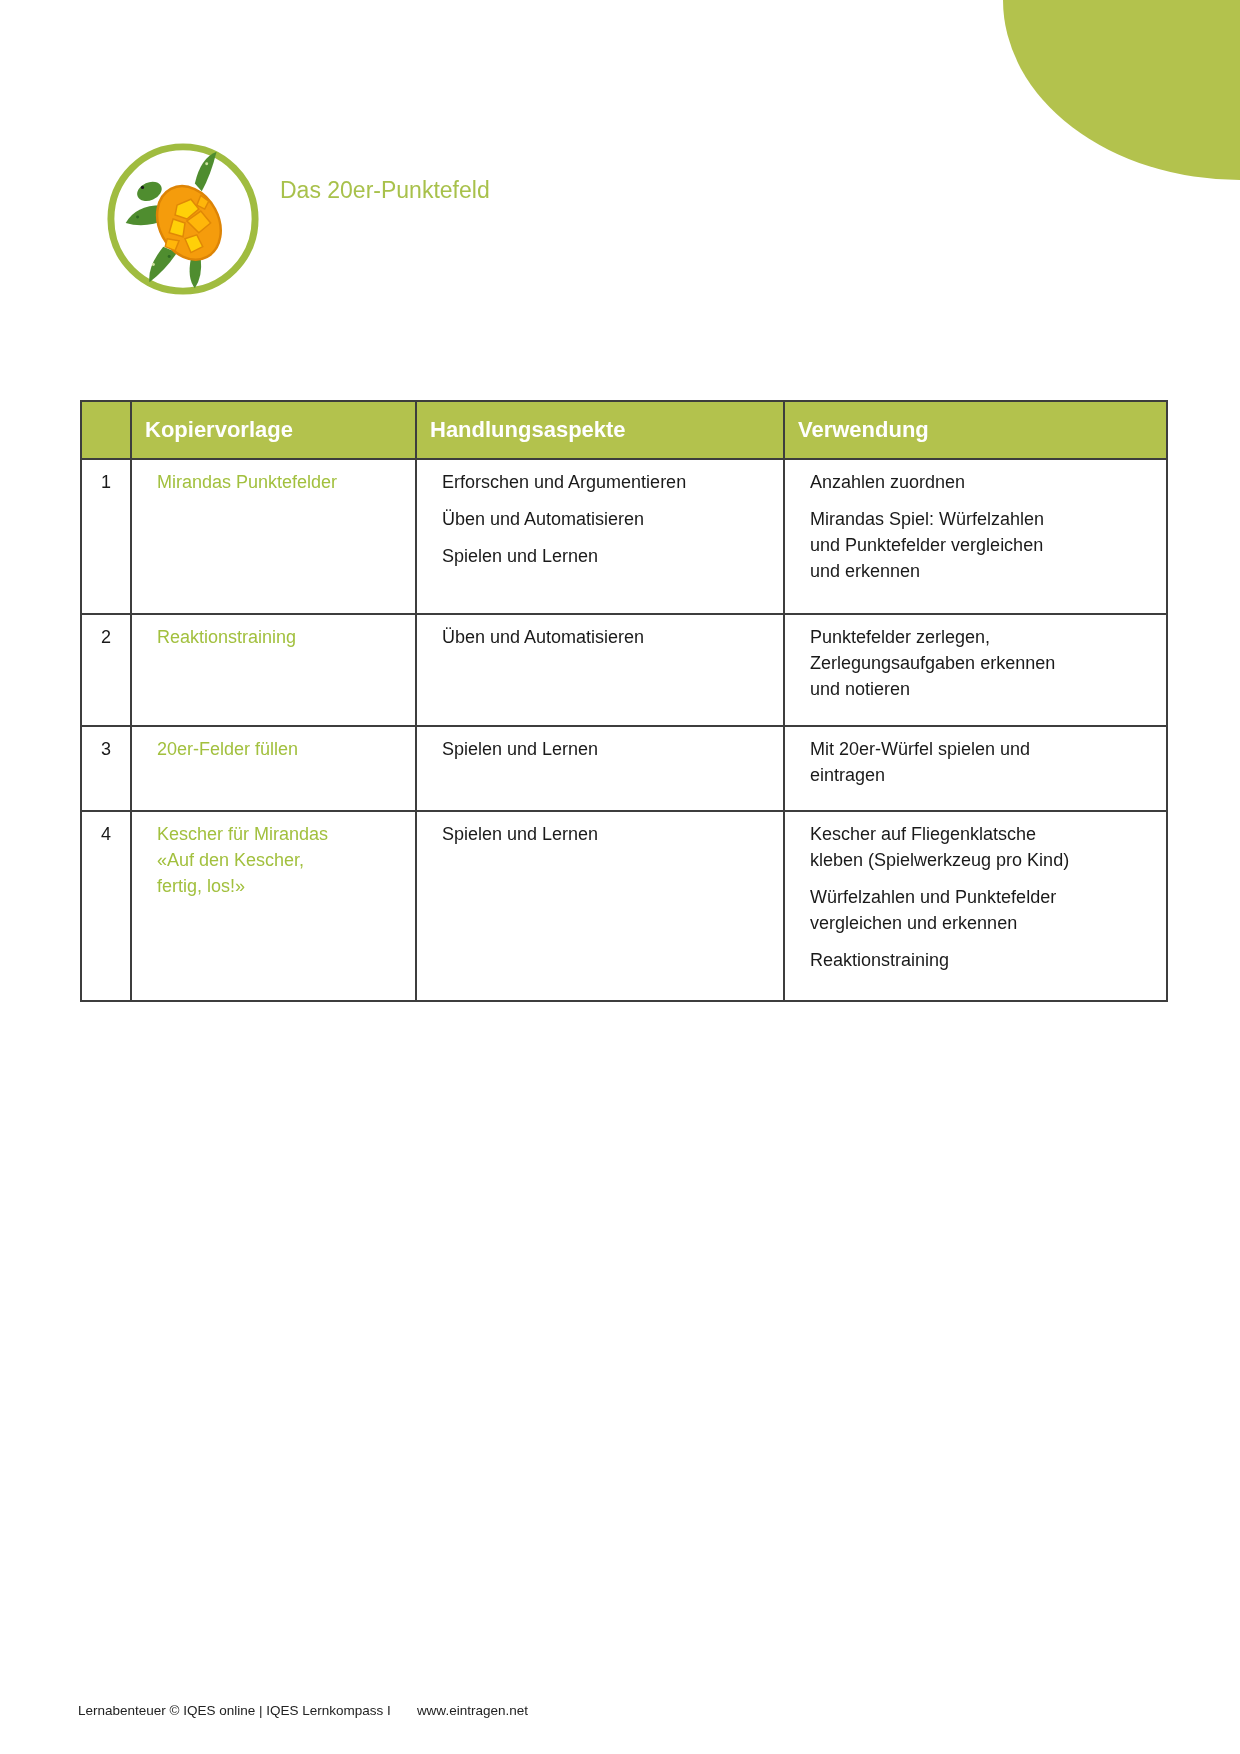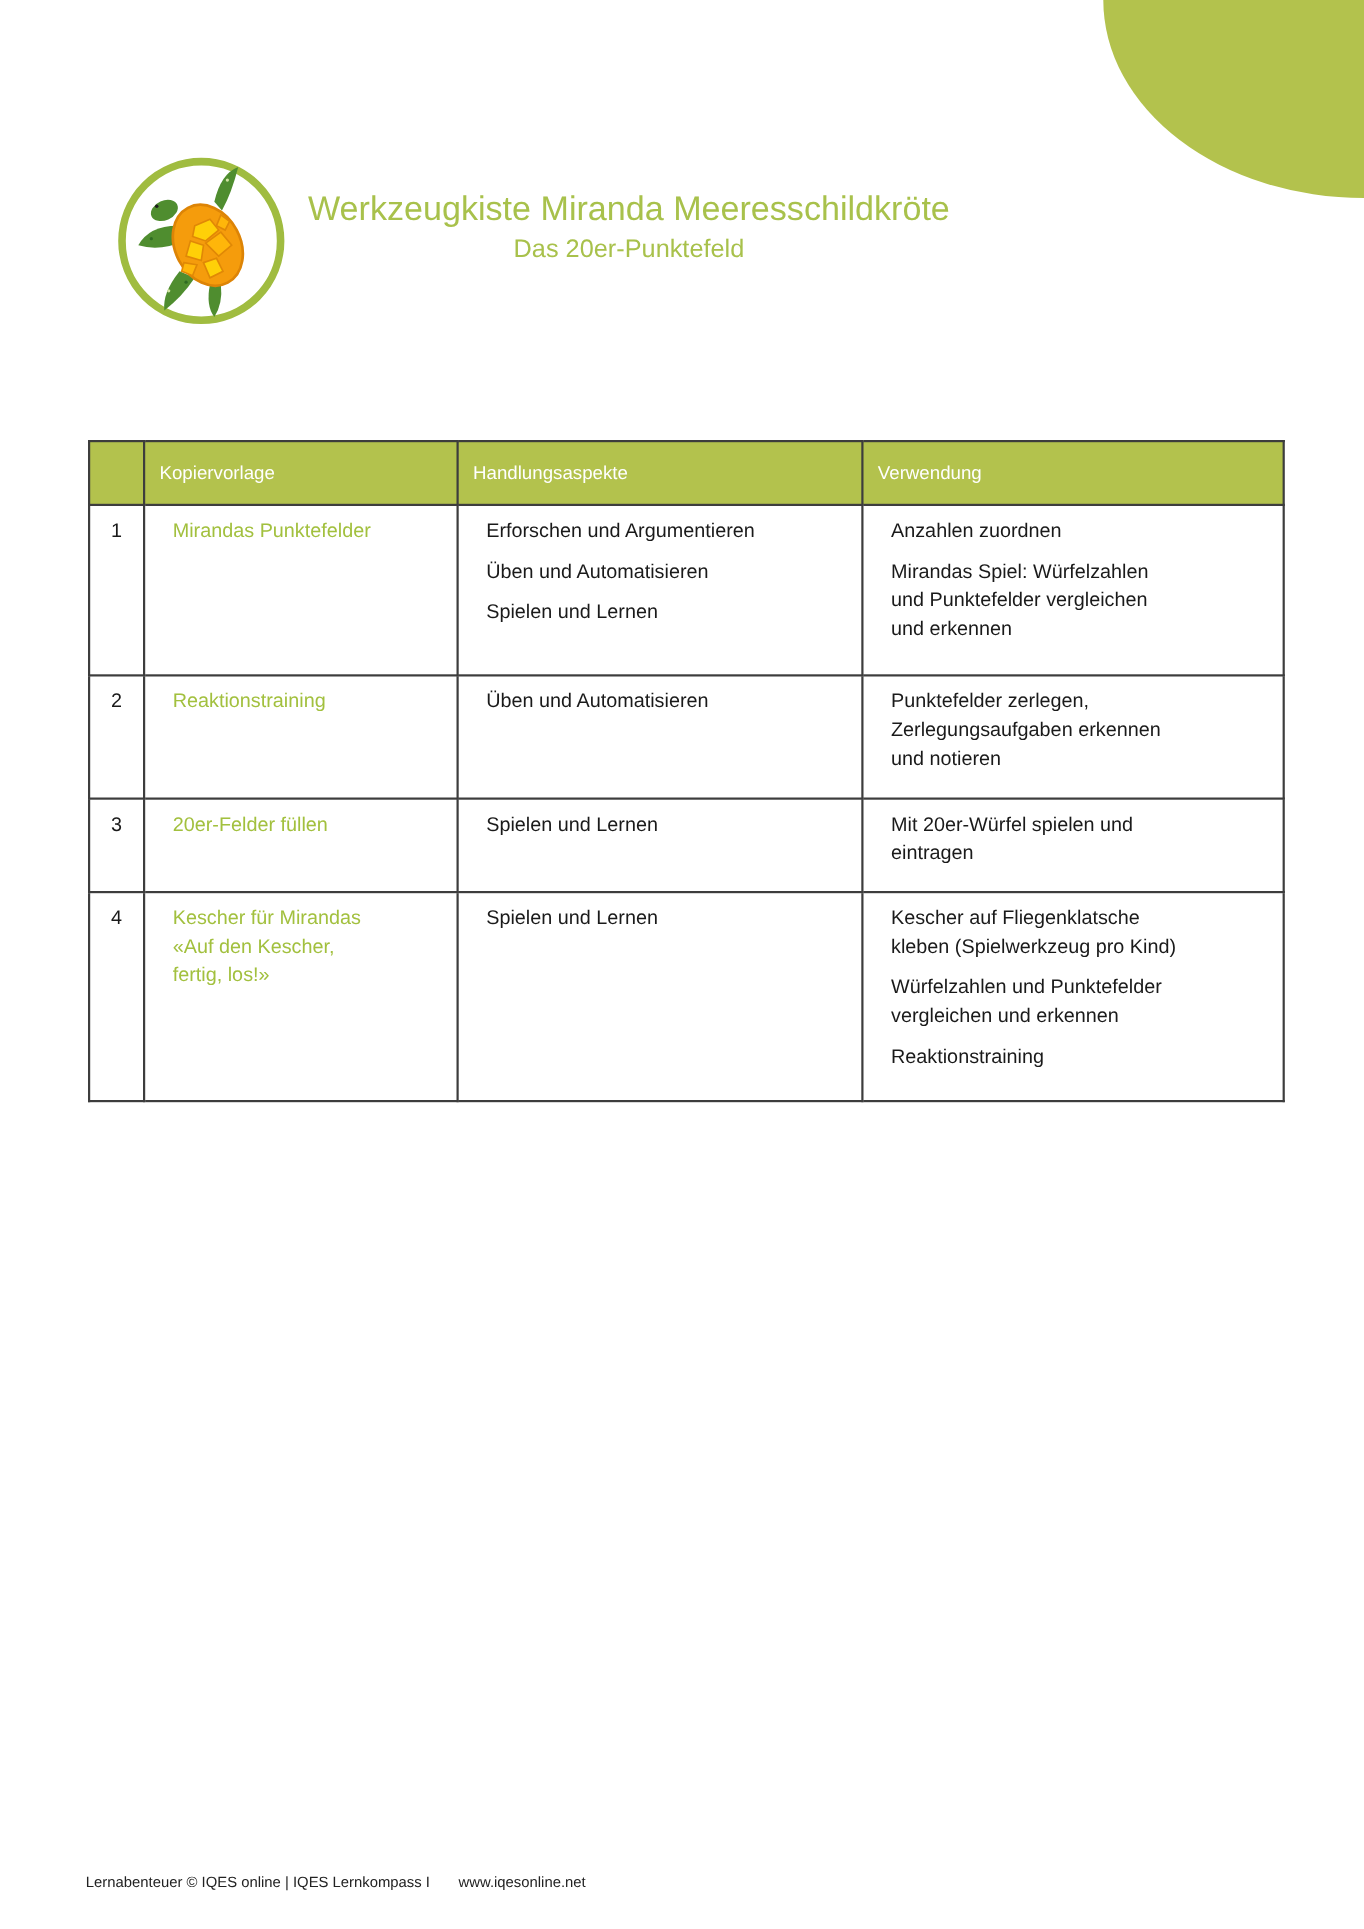--- a/index.html
+++ b/index.html
@@ -35,21 +35,21 @@
   
   table.doc-table {
     position:absolute; left:80px; top:400px;
     width:1086px; table-layout:fixed;
     border-collapse:collapse;
   }
   .doc-table th, .doc-table td { border:2px solid #3d3d3d; }
   .doc-table thead tr { height:58px; }
   .doc-table th {
     background:var(--accent-green); color:#ffffff;
-    font-size:17px; font-weight:normal; text-align:left;
+    font-size:22px; font-weight:bold; text-align:left;
     padding:0 0 0 13px; vertical-align:middle;
   }
   .doc-table td {
     vertical-align:top; padding:9px 13px;
     font-size:18px; line-height:26px; color:#1a1a1a;
     background:#ffffff;
   }
   .doc-table td.num { text-align:center; padding-left:4px; padding-right:4px; }
   .doc-table td p { margin:0 0 11px 12px; }
   .doc-table td.kv p { color:var(--link-green); }
@@ -95,21 +95,20 @@
       <polygon points="74,66 88,60 96,70 84,80 72,76" fill="#ffd008" stroke="#e08806" stroke-width="1.5"></polygon>
       <polygon points="84,82 98,72 108,84 96,94" fill="#ffb60a" stroke="#e08806" stroke-width="1.5"></polygon>
       <polygon points="70,80 82,84 80,98 66,94" fill="#ffd008" stroke="#e08806" stroke-width="1.5"></polygon>
       <polygon points="82,100 94,96 100,108 88,114" fill="#ffd008" stroke="#e08806" stroke-width="1.5"></polygon>
       <polygon points="98,56 106,62 102,70 94,66" fill="#ffb60a" stroke="#e08806" stroke-width="1.5"></polygon>
       <polygon points="64,100 76,102 72,112 62,108" fill="#ffb60a" stroke="#e08806" stroke-width="1.5"></polygon>
     </svg>
   </div>
 
   <div class="title-block">
-    <div class="doc-title">Werkzeugkiste Miranda Meeresschildkröte</div>
     <div class="doc-subtitle">Das 20er-Punktefeld</div>
   </div>
 
   <table class="doc-table">
     <colgroup>
       <col style="width:50px">
         <col style="width:285px">
         <col style="width:368px">
         <col style="width:383px">
     </colgroup>
@@ -172,16 +171,16 @@
           <td class="vw">
             <p>Kescher auf Fliegenklatsche<br>kleben (Spielwerkzeug pro Kind)</p>
             <p>Würfelzahlen und Punktefelder<br>vergleichen und erkennen</p>
             <p>Reaktionstraining</p>
           </td>
         </tr>
       </tbody>
   </table>
 
   <div class="footer">
-    <span>Lernabenteuer © IQES online | IQES Lernkompass I</span><span class="site">www.iqesonline.net</span>
+    <span>Lernabenteuer © IQES online | IQES Lernkompass I</span><span class="site">www.eintragen.net</span>
   </div>
 
 </div>
 
 </body></html>

